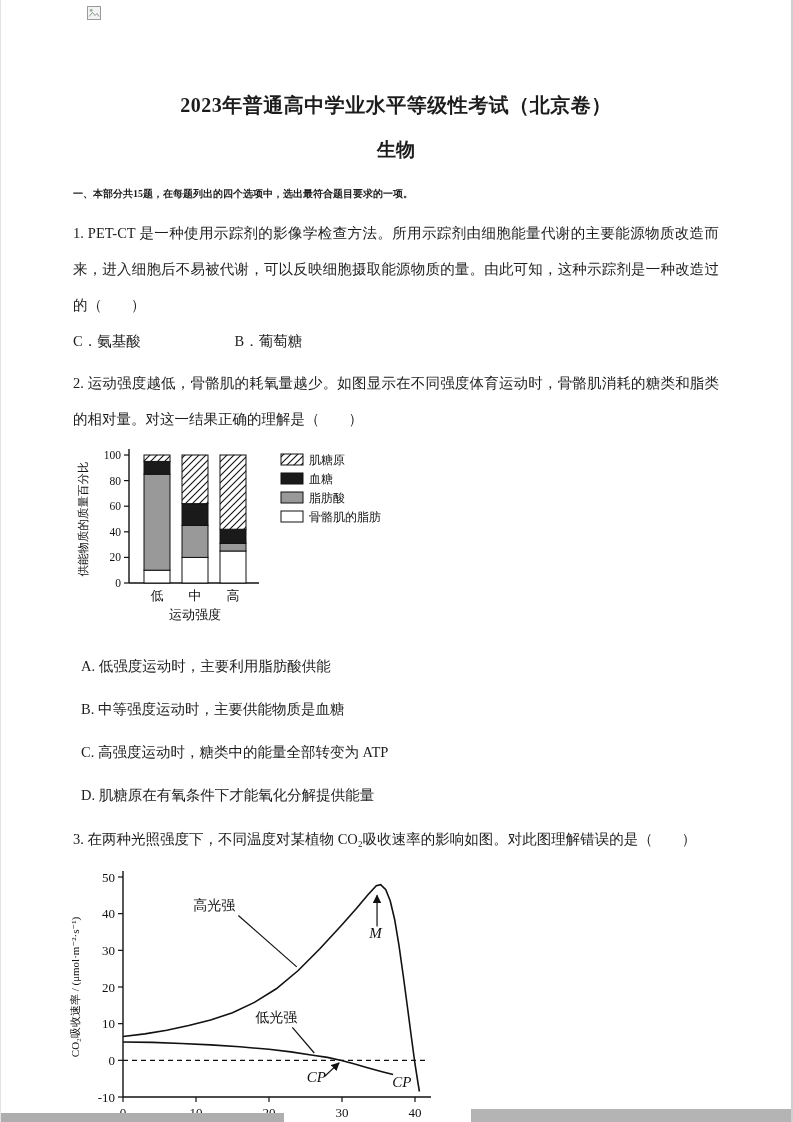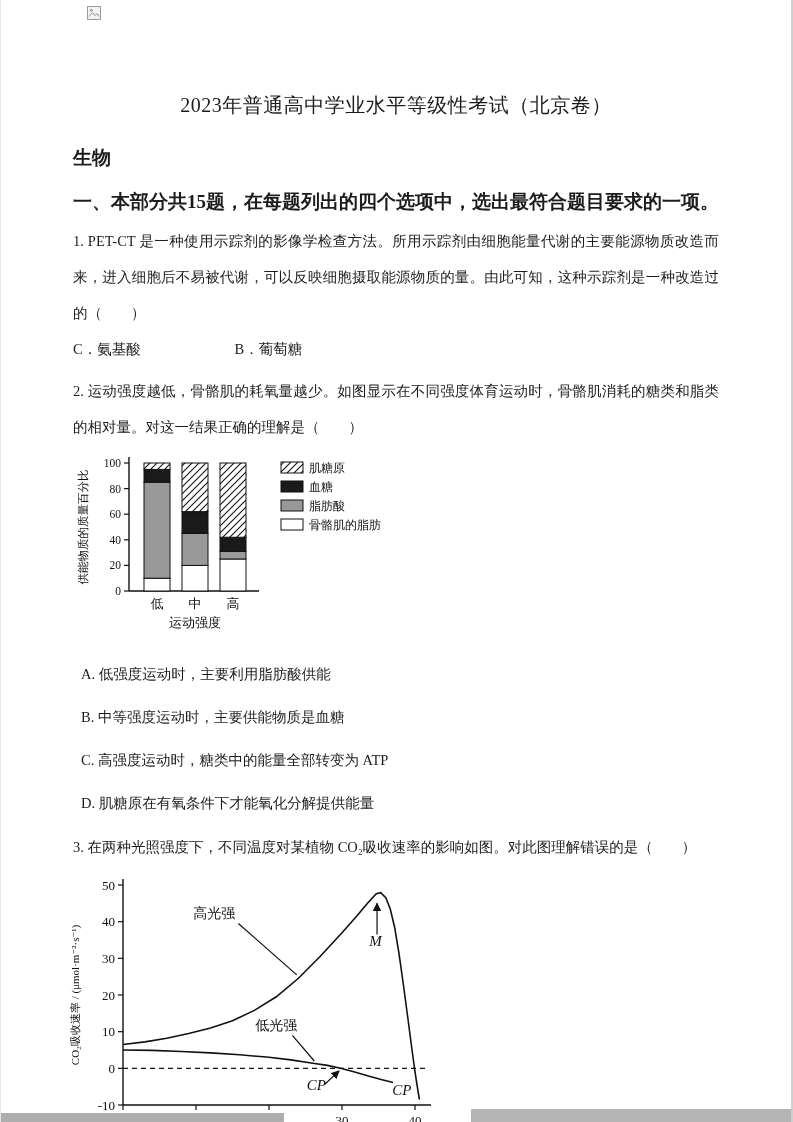--- a/index.html
+++ b/index.html
@@ -12,23 +12,23 @@
     padding:0 72px;
     background:#ffffff;
     border-right:2px solid #cfcfcf;
     border-left:1px solid #e4e4e4;
     font-family:"Liberation Serif","DejaVu Serif",serif;
     color:#1c1c1c;
     font-size:14.5px;
     overflow:hidden;
   }
   .top-icon{position:absolute;left:86px;top:6px;width:14px;height:14px;}
-  h1.title{margin:0;padding-top:92px;text-align:center;font-size:20px;font-weight:normal;letter-spacing:.5px;}
-  h2.subject{margin:26px 0 0 0;text-align:left;font-size:19px;font-weight:bold;}
-  p.section{margin:16px 0 0 0;font-weight:bold;font-size:19px;line-height:30px;}
+  h1.title{margin:0;padding-top:92px;text-align:center;font-size:20px;font-weight:bold;letter-spacing:.5px;}
+  h2.subject{margin:18px 0 0 0;text-align:center;font-size:19px;font-weight:bold;}
+  p.section{margin:16px 0 0 0;font-weight:bold;font-size:10px;line-height:30px;}
   p.para{margin:6px 0 0 0;line-height:36px;text-align:justify;font-family:Liberation Serif, serif;}
   .opt-row{display:grid;grid-template-columns:1fr 1fr 1fr 1fr;line-height:36px;}
   p.opt{margin:8px;line-height:35px;}
   .chart-wrap{margin:4px 0 6px 0;}
   .chart-wrap.line{margin-left:-14px;}
   svg text{font-family:"Liberation Serif","DejaVu Serif",serif;fill:#111;}
   .strip-left{position:absolute;left:0;bottom:0;width:283px;height:9px;background:#aeaeae;}
   .strip-right{position:absolute;right:0;bottom:0;width:320px;height:13px;background:#b4b4b4;}
 </style>
 </head>

